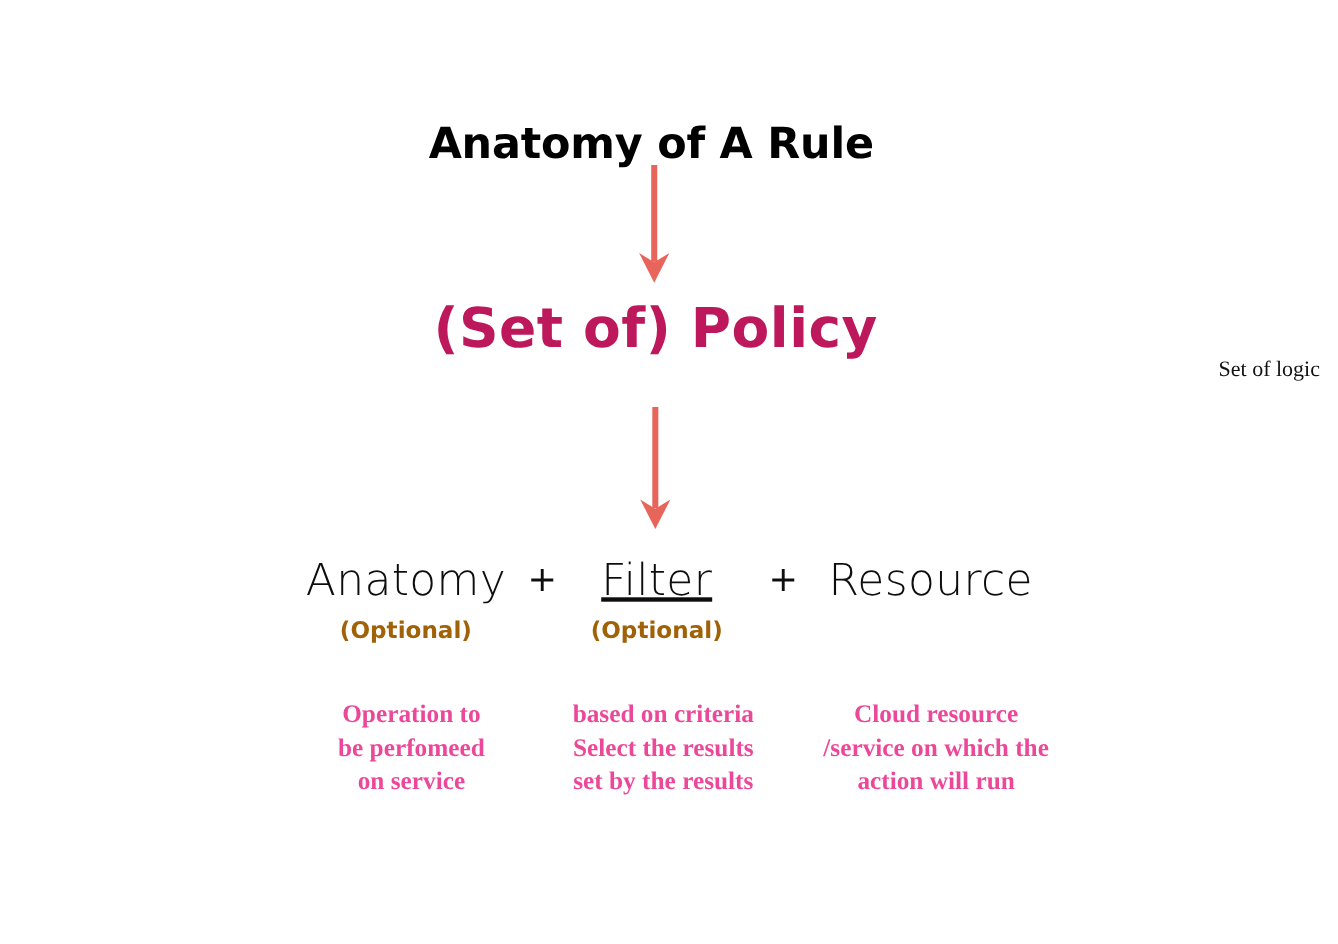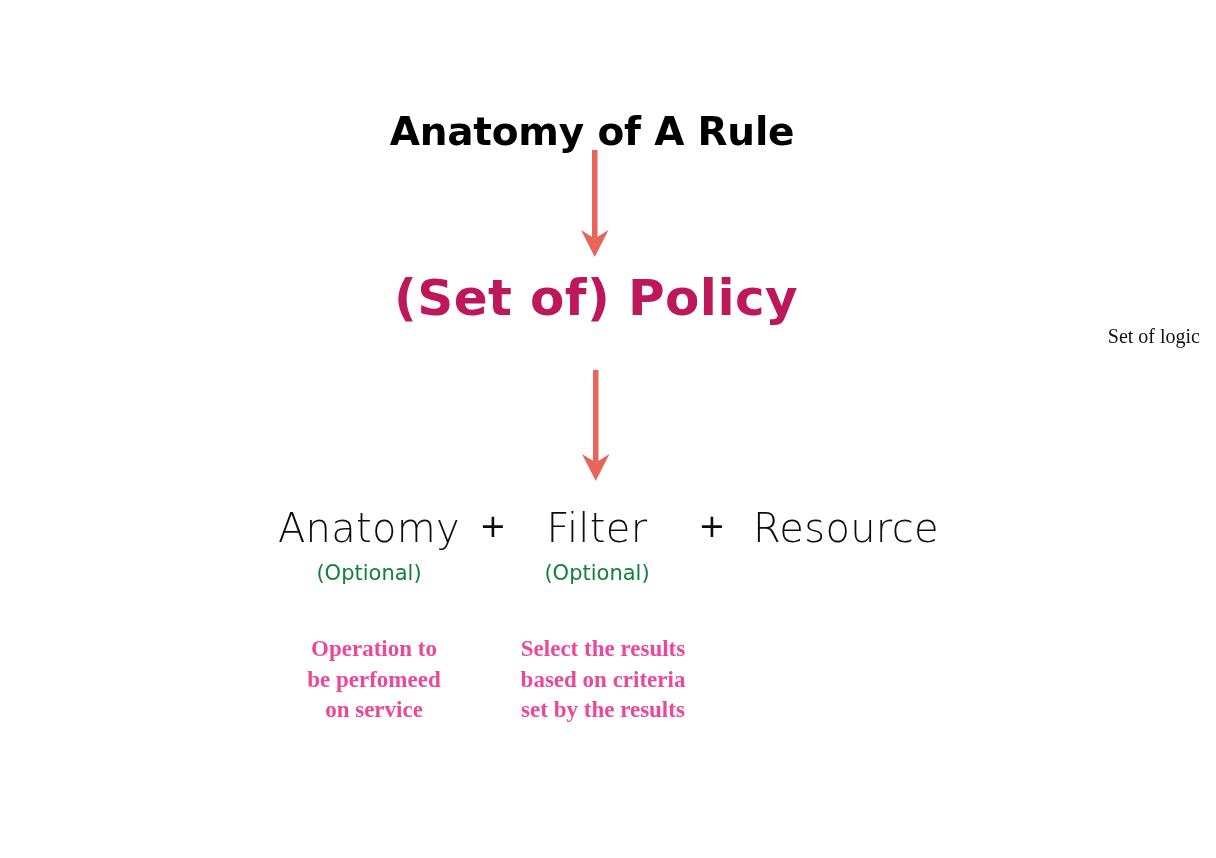--- a/index.html
+++ b/index.html
@@ -101,34 +101,34 @@
     text-align: center;
     font-family: "DejaVu Sans", sans-serif;
     font-weight: 400;
     font-size: 32px;
     color: #0d0d0d;
     line-height: 1.3;
     white-space: nowrap;
     transform: translateX(-50%);
   }
   .term-action   { left: 369px; }
-  .term-filter   { left: 597px; }
+  .term-filter   { left: 597px; text-decoration: underline; }
   .term-resource { left: 846px; }
   .plus-1 { left: 493px; }
   .plus-2 { left: 712px; }
 
   
   .optional {
     position: absolute;
     top: 560px;
     text-align: center;
     font-family: "DejaVu Sans", sans-serif;
-    font-weight: 400;
+    font-weight: 700;
     font-size: 21px;
-    color: #15803d;
+    color: #a16207;
     line-height: 1.3;
     white-space: nowrap;
     transform: translateX(-50%);
   }
   .optional-action { left: 369px; }
   .optional-filter { left: 597px; }
 
   
   .desc {
     position: absolute;
@@ -177,19 +177,24 @@
   <div class="optional optional-action">(Optional)</div>
   <div class="optional optional-filter">(Optional)</div>
 
   <div class="desc desc-action">
     <span>Operation to</span>
     <span>be perfomeed</span>
     <span>on service</span>
   </div>
 
   <div class="desc desc-filter">
+    <span>based on criteria</span>
     <span>Select the results</span>
-    <span>based on criteria</span>
     <span>set by the results</span>
   </div>
 
+  <div class="desc desc-resource">
+    <span>Cloud resource</span>
+    <span>/service on which the</span>
+    <span>action will run</span>
+  </div>
 
 </div>
 
 </body></html>

